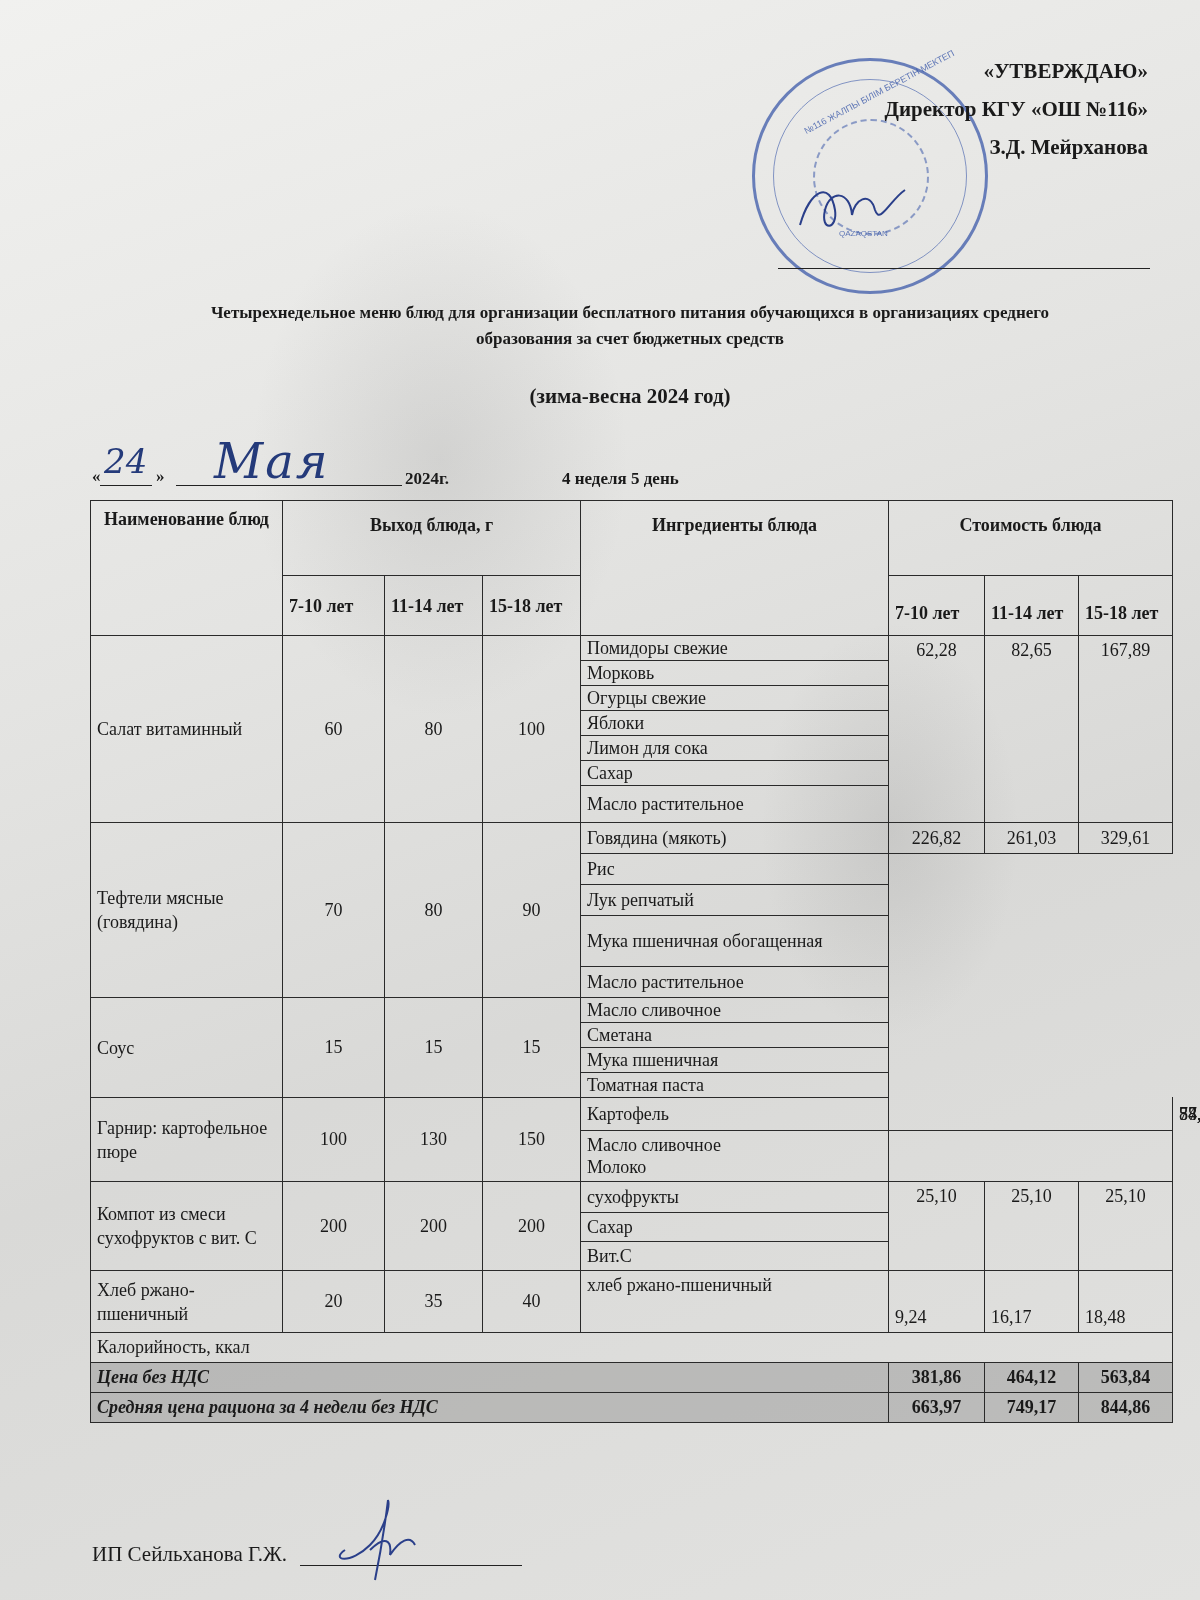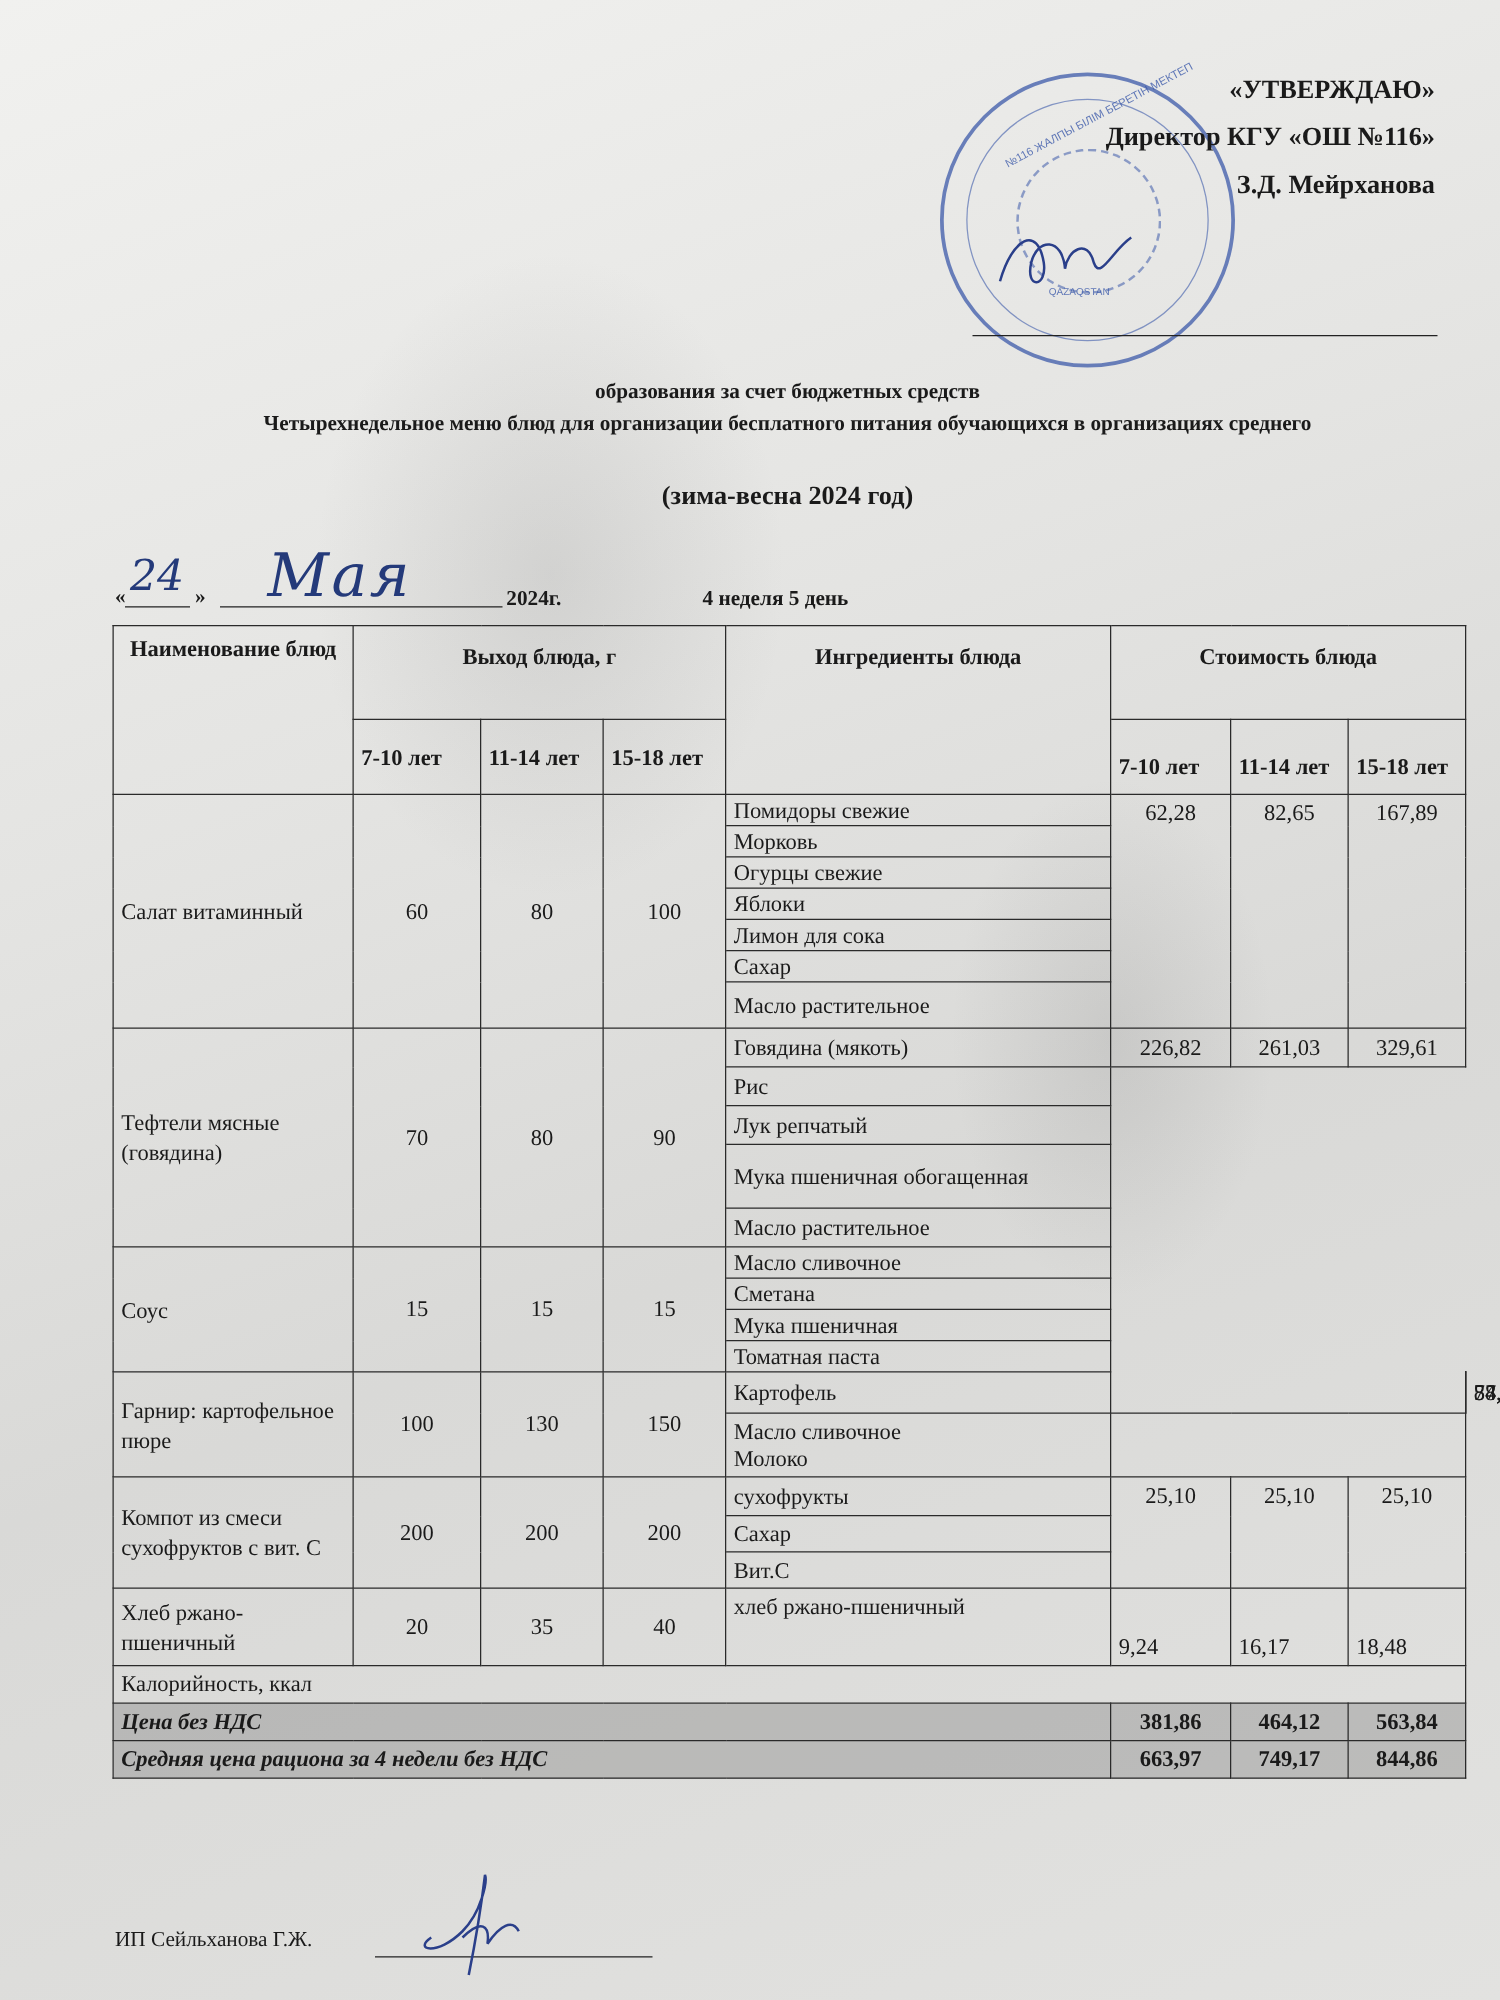--- a/index.html
+++ b/index.html
@@ -48,21 +48,21 @@
   .h-top { text-align:center; vertical-align:top !important; padding-top:14px !important; }
   .h-age { text-align:left; font-size:18px; line-height:28px; }
   .num { text-align:center; }
   .cost { text-align:center; vertical-align:top !important; padding-top:4px !important; }
   .cost-b { text-align:left; vertical-align:bottom !important; padding-bottom:4px !important; }
   .ing { height:24px; line-height:22px; }
   .dish { line-height:24px; }
   .shade td { background:rgba(120,120,120,0.35); font-weight:bold; font-style:italic; }
   .shade td.val { font-style:normal; text-align:center; }
 
-  .footer { position:absolute; left:92px; top:1542px; font-size:17px; }
+  .footer { position:absolute; left:92px; top:1542px; font-size:21px; }
   .footer-line { position:absolute; left:300px; top:1565px; width:222px; border-top:1.5px solid #222; }
 </style>
 </head>
 <body>
 
 <div class="shadow1"></div>
 <div class="shadow2"></div>
 
 <div class="stamp">
   <div class="inner"></div>
@@ -76,22 +76,22 @@
   <div>Директор КГУ «ОШ №116»</div>
   <div>З.Д. Мейрханова</div>
 </div>
 <div class="approve-line"></div>
 
 <svg class="sign" style="left:790px;top:170px;" width="120" height="70">
   <path d="M10 55 C 20 20, 40 10, 45 40 C 48 60, 30 62, 35 40 C 40 20, 60 20, 62 45 C 64 30, 80 20, 85 40 C 90 55, 100 30, 115 20" stroke="#2a3f8a" stroke-width="2" fill="none"></path>
 </svg>
 
 <div class="title">
+  <div>Четырехнедельное меню блюд для организации бесплатного питания   обучающихся в организациях среднего</div>
   <div>образования за счет бюджетных средств</div>
-  <div>Четырехнедельное меню блюд для организации бесплатного питания   обучающихся в организациях среднего</div>
 </div>
 <div class="season">(зима-весна 2024 год)</div>
 
 <div class="dateline">
   <span class="q1">«</span>
   <span class="day">24</span>
   <span class="q2">»</span>
   <span class="u1"></span>
   <span class="month">Мая</span>
   <span class="u2"></span>

